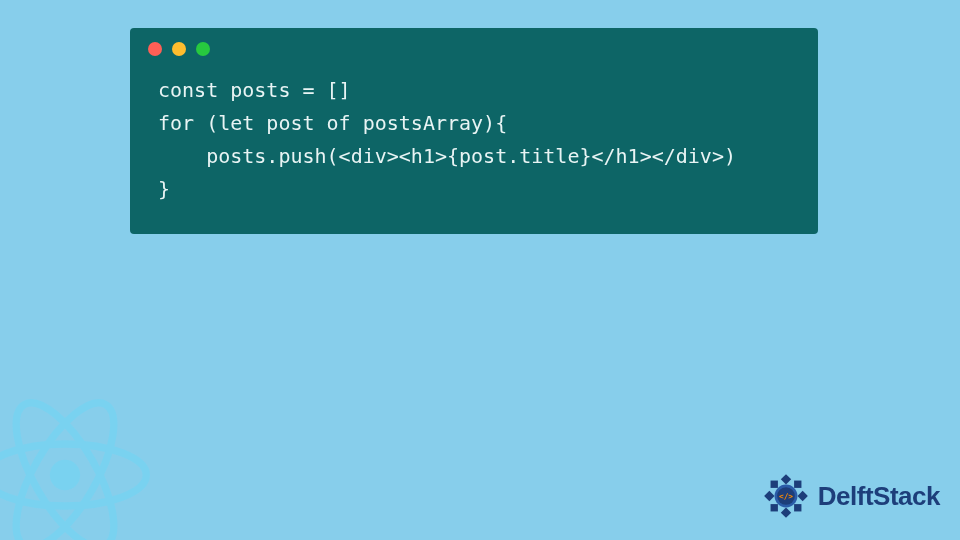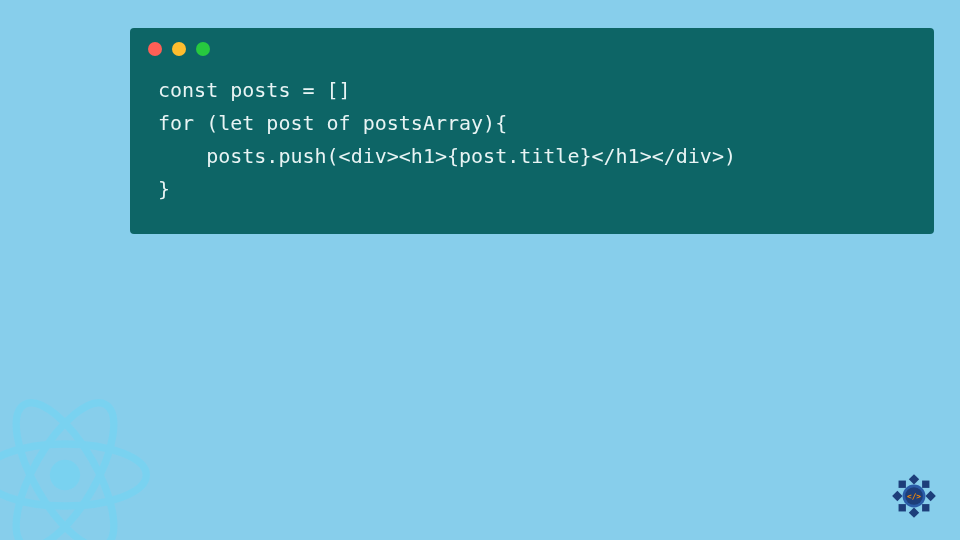--- a/index.html
+++ b/index.html
@@ -8,21 +8,21 @@
       height: 540px;
       background: #87ceeb;
       position: relative;
       font-family: -apple-system, BlinkMacSystemFont, "Segoe UI", sans-serif;
       overflow: hidden;
     }
     .code-window {
       position: absolute;
       top: 28px;
       left: 130px;
-      width: 804px;
+      width: 688px;
       background: #0d6566;
       border-radius: 4px;
       padding-bottom: 28px;
     }
     .title-bar {
       display: flex;
       gap: 10px;
       padding: 14px 18px 8px 18px;
     }
     .dot {
@@ -107,13 +107,14 @@
           <path d="M0,-42 L10,-32 L0,-22 L-10,-32 Z" transform="rotate(225)"></path>
           <path d="M0,-42 L10,-32 L0,-22 L-10,-32 Z" transform="rotate(270)"></path>
           <path d="M0,-42 L10,-32 L0,-22 L-10,-32 Z" transform="rotate(315)"></path>
         </g>
         <circle r="22" fill="#2a5ca8"></circle>
         <circle r="17" fill="#1d3e7a"></circle>
         <text x="0" y="5" text-anchor="middle" fill="#ff8c00" font-size="15" font-family="monospace" font-weight="bold">&lt;/&gt;</text>
       </g>
     </svg>
   </div>
+  <div class="delft-text">DelftStack</div>
 </div>
 
 </body></html>

